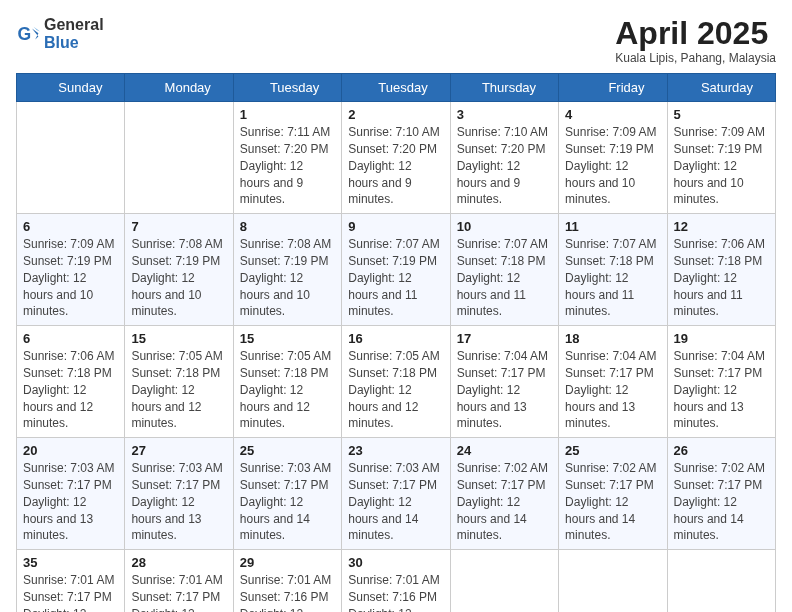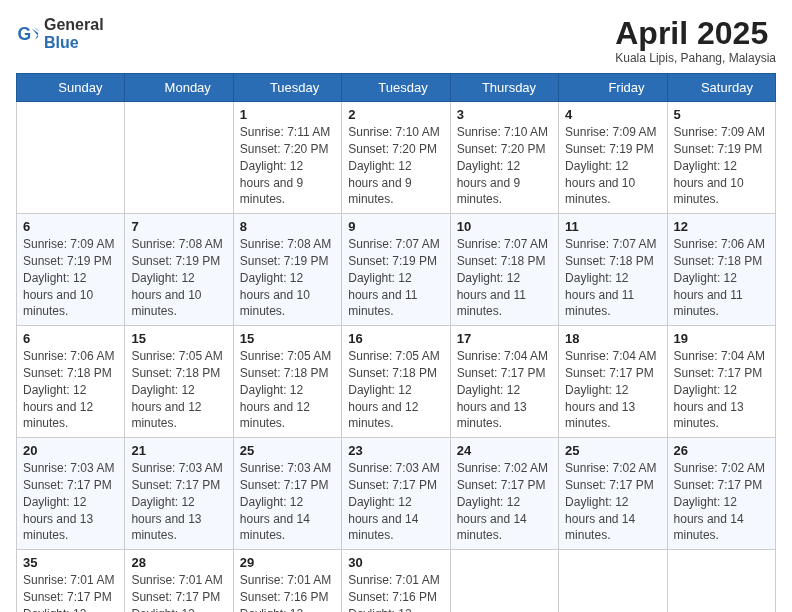--- a/index.html
+++ b/index.html
@@ -242,21 +242,21 @@
         </td>
       </tr>
       <tr>
         <td>
           <span class="day-number">20</span>
           <div class="day-info">Sunrise: 7:03 AM
 Sunset: 7:17 PM
 Daylight: 12 hours and 13 minutes.</div>
         </td>
         <td>
-          <span class="day-number">21</span>
+          <span class="day-number">27</span>
           <div class="day-info">Sunrise: 7:03 AM
 Sunset: 7:17 PM
 Daylight: 12 hours and 13 minutes.</div>
         </td>
         <td>
           <span class="day-number">25</span>
           <div class="day-info">Sunrise: 7:03 AM
 Sunset: 7:17 PM
 Daylight: 12 hours and 14 minutes.</div>
         </td>

